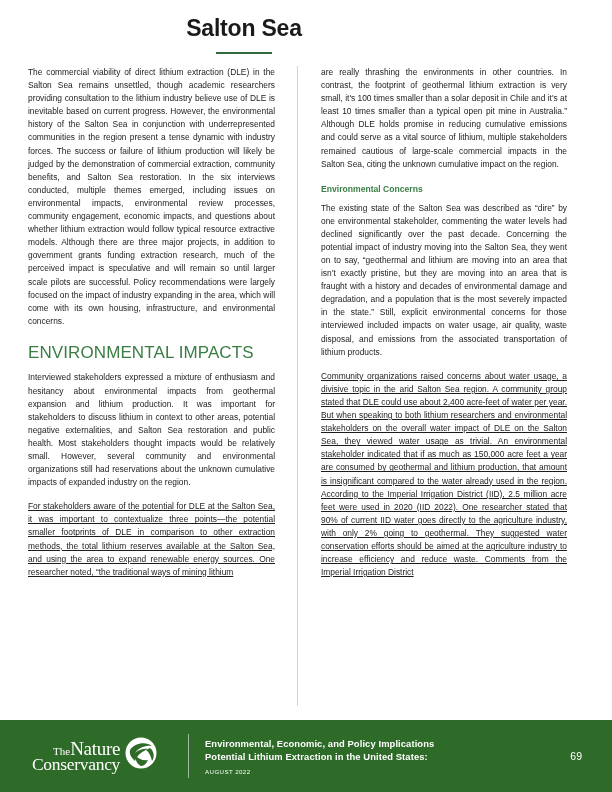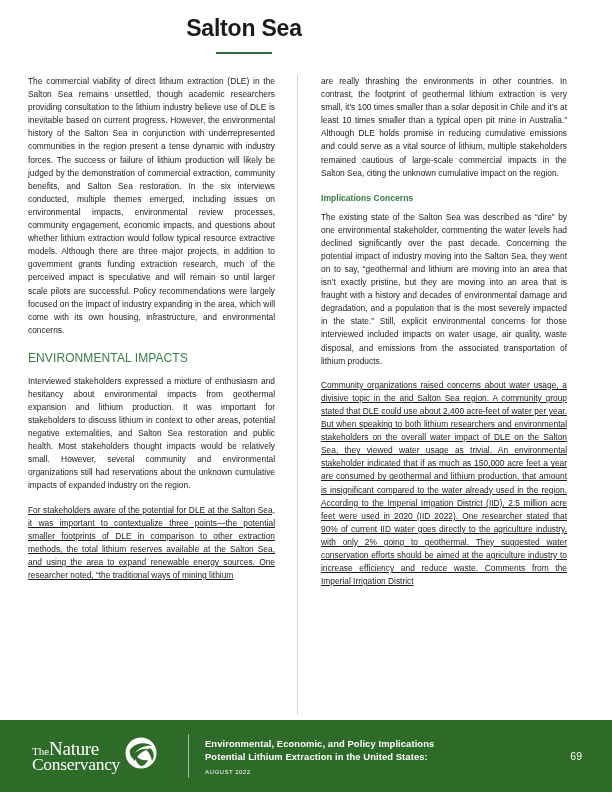--- a/index.html
+++ b/index.html
@@ -39,21 +39,21 @@
   .title-rule {
     width: 56px;
     height: 2px;
     background: #2f6b3c;
     margin: 11px auto 0 auto;
   }
 
   
   .columns {
     position: absolute;
-    top: 75px;
+    top: 66px;
     left: 28px;
     width: 556px;
     height: 640px;
     display: flex;
     gap: 0;
   }
   .col {
     width: 263px;
     box-sizing: border-box;
   }
@@ -71,21 +71,21 @@
     font-size: 8.4px;
     line-height: 13.1px;
     text-align: justify;
     margin: 0 0 11px 0;
     color: #1c1c1c;
     hyphens: none;
   }
   p.body:last-child { margin-bottom: 0; text-decoration: underline; }
 
   h2.section-heading {
-    font-size: 12px;
+    font-size: 17px;
     font-weight: normal;
     color: #3a7d44;
     margin: 15px 0 9px 0;
     letter-spacing: 0.1px;
     line-height: 1.15;
   }
   h3.sub-heading {
     font-size: 8.6px;
     font-weight: bold;
     color: #3a7d44;
@@ -104,20 +104,21 @@
     display: flex;
     align-items: center;
     box-sizing: border-box;
     padding: 0 30px 0 32px;
   }
   .logo {
     display: flex;
     align-items: center;
     flex: 0 0 auto;
     width: 148px;
+    text-align: right;
   }
   .logo-words {
     font-family: "Liberation Serif", serif;
     color: #ffffff;
     line-height: 1.0;
   }
   .logo-line1 {
     font-size: 9px;
     display: block;
   }
@@ -185,21 +186,21 @@
       <p class="body">The commercial viability of direct lithium extraction (DLE) in the Salton Sea remains unsettled, though academic researchers providing consultation to the lithium industry believe use of DLE is inevitable based on current progress. However, the environmental history of the Salton Sea in conjunction with underrepresented communities in the region present a tense dynamic with industry forces. The success or failure of lithium production will likely be judged by the demonstration of commercial extraction, community benefits, and Salton Sea restoration. In the six interviews conducted, multiple themes emerged, including issues on environmental impacts, environmental review processes, community engagement, economic impacts, and questions about whether lithium extraction would follow typical resource extractive models. Although there are three major projects, in addition to government grants funding extraction research, much of the perceived impact is speculative and will remain so until larger scale pilots are successful. Policy recommendations were largely focused on the impact of industry expanding in the area, which will come with its own housing, infrastructure, and environmental concerns.</p>
       <h2 class="section-heading">ENVIRONMENTAL IMPACTS</h2>
       <p class="body">Interviewed stakeholders expressed a mixture of enthusiasm and hesitancy about environmental impacts from geothermal expansion and lithium production. It was important for stakeholders to discuss lithium in context to other areas, potential negative externalities, and Salton Sea restoration and public health. Most stakeholders thought impacts would be relatively small. However, several community and environmental organizations still had reservations about the unknown cumulative impacts of expanded industry on the region.</p>
       <p class="body">For stakeholders aware of the potential for DLE at the Salton Sea, it was important to contextualize three points—the potential smaller footprints of DLE in comparison to other extraction methods, the total lithium reserves available at the Salton Sea, and using the area to expand renewable energy sources. One researcher noted, “the traditional ways of mining lithium</p>
     </div>
 
     <div class="col-divider"></div>
 
     <div class="col col-right">
       <p class="body">are really thrashing the environments in other countries. In contrast, the footprint of geothermal lithium extraction is very small, it's 100 times smaller than a solar deposit in Chile and it's at least 10 times smaller than a typical open pit mine in Australia.” Although DLE holds promise in reducing cumulative emissions and could serve as a vital source of lithium, multiple stakeholders remained cautious of large-scale commercial impacts in the Salton Sea, citing the unknown cumulative impact on the region.</p>
-      <h3 class="sub-heading">Implications Concerns</h3>
+      <h3 class="sub-heading">Environmental Concerns</h3>
       <p class="body">The existing state of the Salton Sea was described as “dire” by one environmental stakeholder, commenting the water levels had declined significantly over the past decade. Concerning the potential impact of industry moving into the Salton Sea, they went on to say, “geothermal and lithium are moving into an area that isn’t exactly pristine, but they are moving into an area that is fraught with a history and decades of environmental damage and degradation, and a population that is the most severely impacted in the state.” Still, explicit environmental concerns for those interviewed included impacts on water usage, air quality, waste disposal, and emissions from the associated transportation of lithium products.</p>
       <p class="body">Community organizations raised concerns about water usage, a divisive topic in the arid Salton Sea region. A community group stated that DLE could use about 2,400 acre-feet of water per year. But when speaking to both lithium researchers and environmental stakeholders on the overall water impact of DLE on the Salton Sea, they viewed water usage as trivial. An environmental stakeholder indicated that if as much as 150,000 acre feet a year are consumed by geothermal and lithium production, that amount is insignificant compared to the water already used in the region. According to the Imperial Irrigation District (IID), 2.5 million acre feet were used in 2020 (IID 2022). One researcher stated that 90% of current IID water goes directly to the agriculture industry, with only 2% going to geothermal. They suggested water conservation efforts should be aimed at the agriculture industry to increase efficiency and reduce waste. Comments from the Imperial Irrigation District</p>
     </div>
 
   </div>
 
   <div class="footer">
 
     <div class="logo">
       <div class="logo-words">

